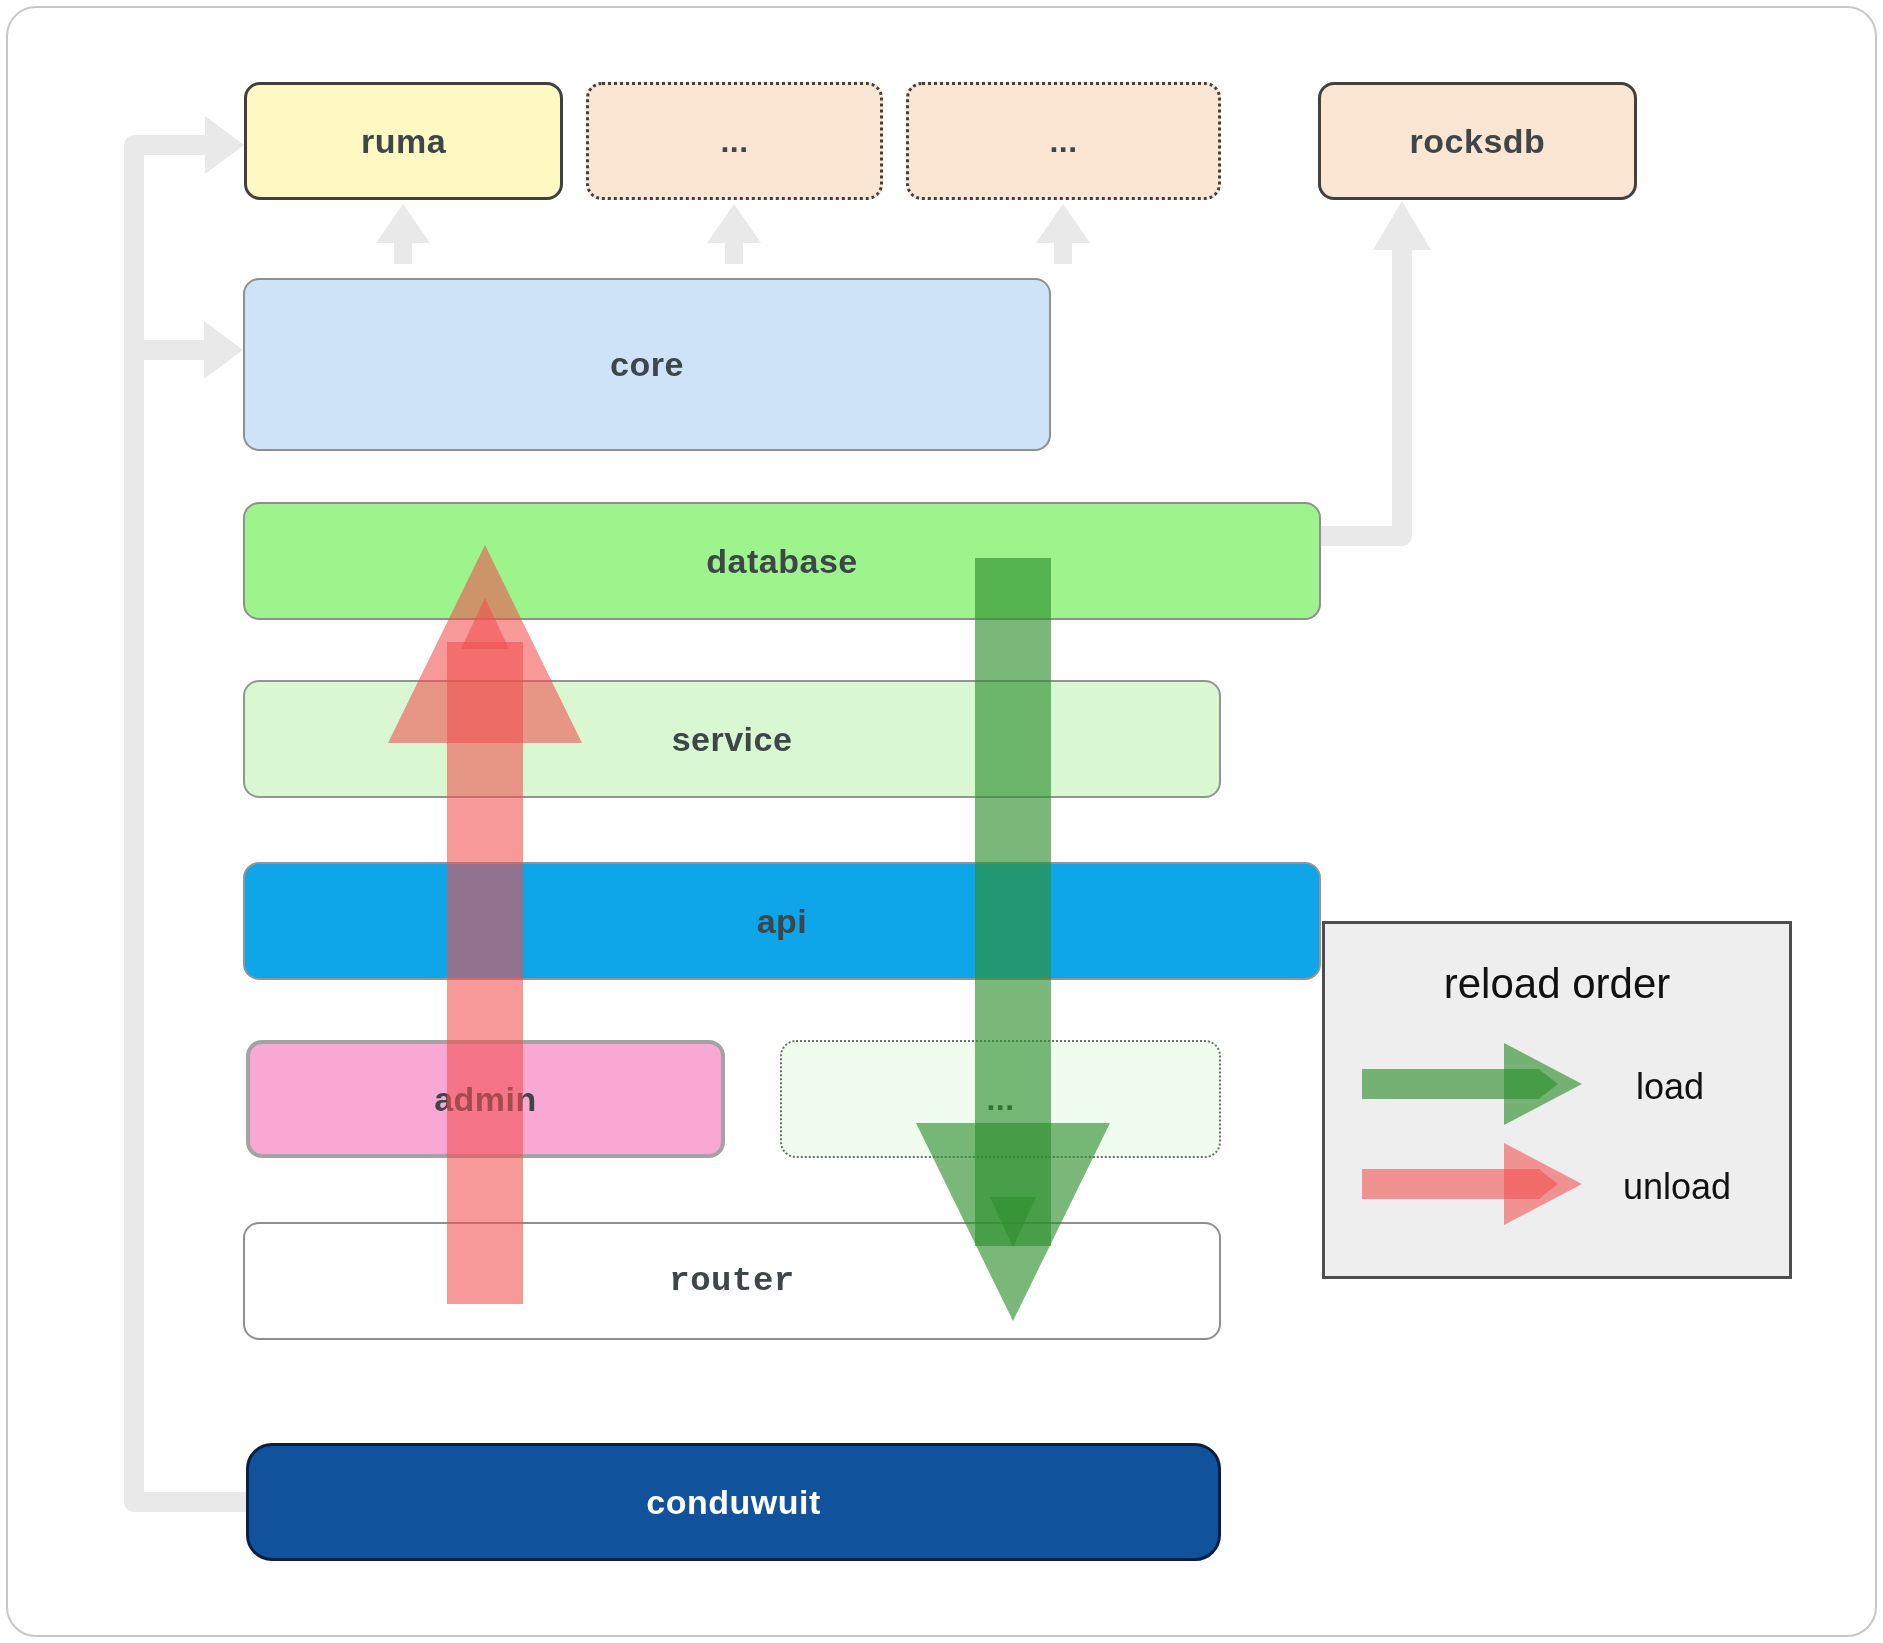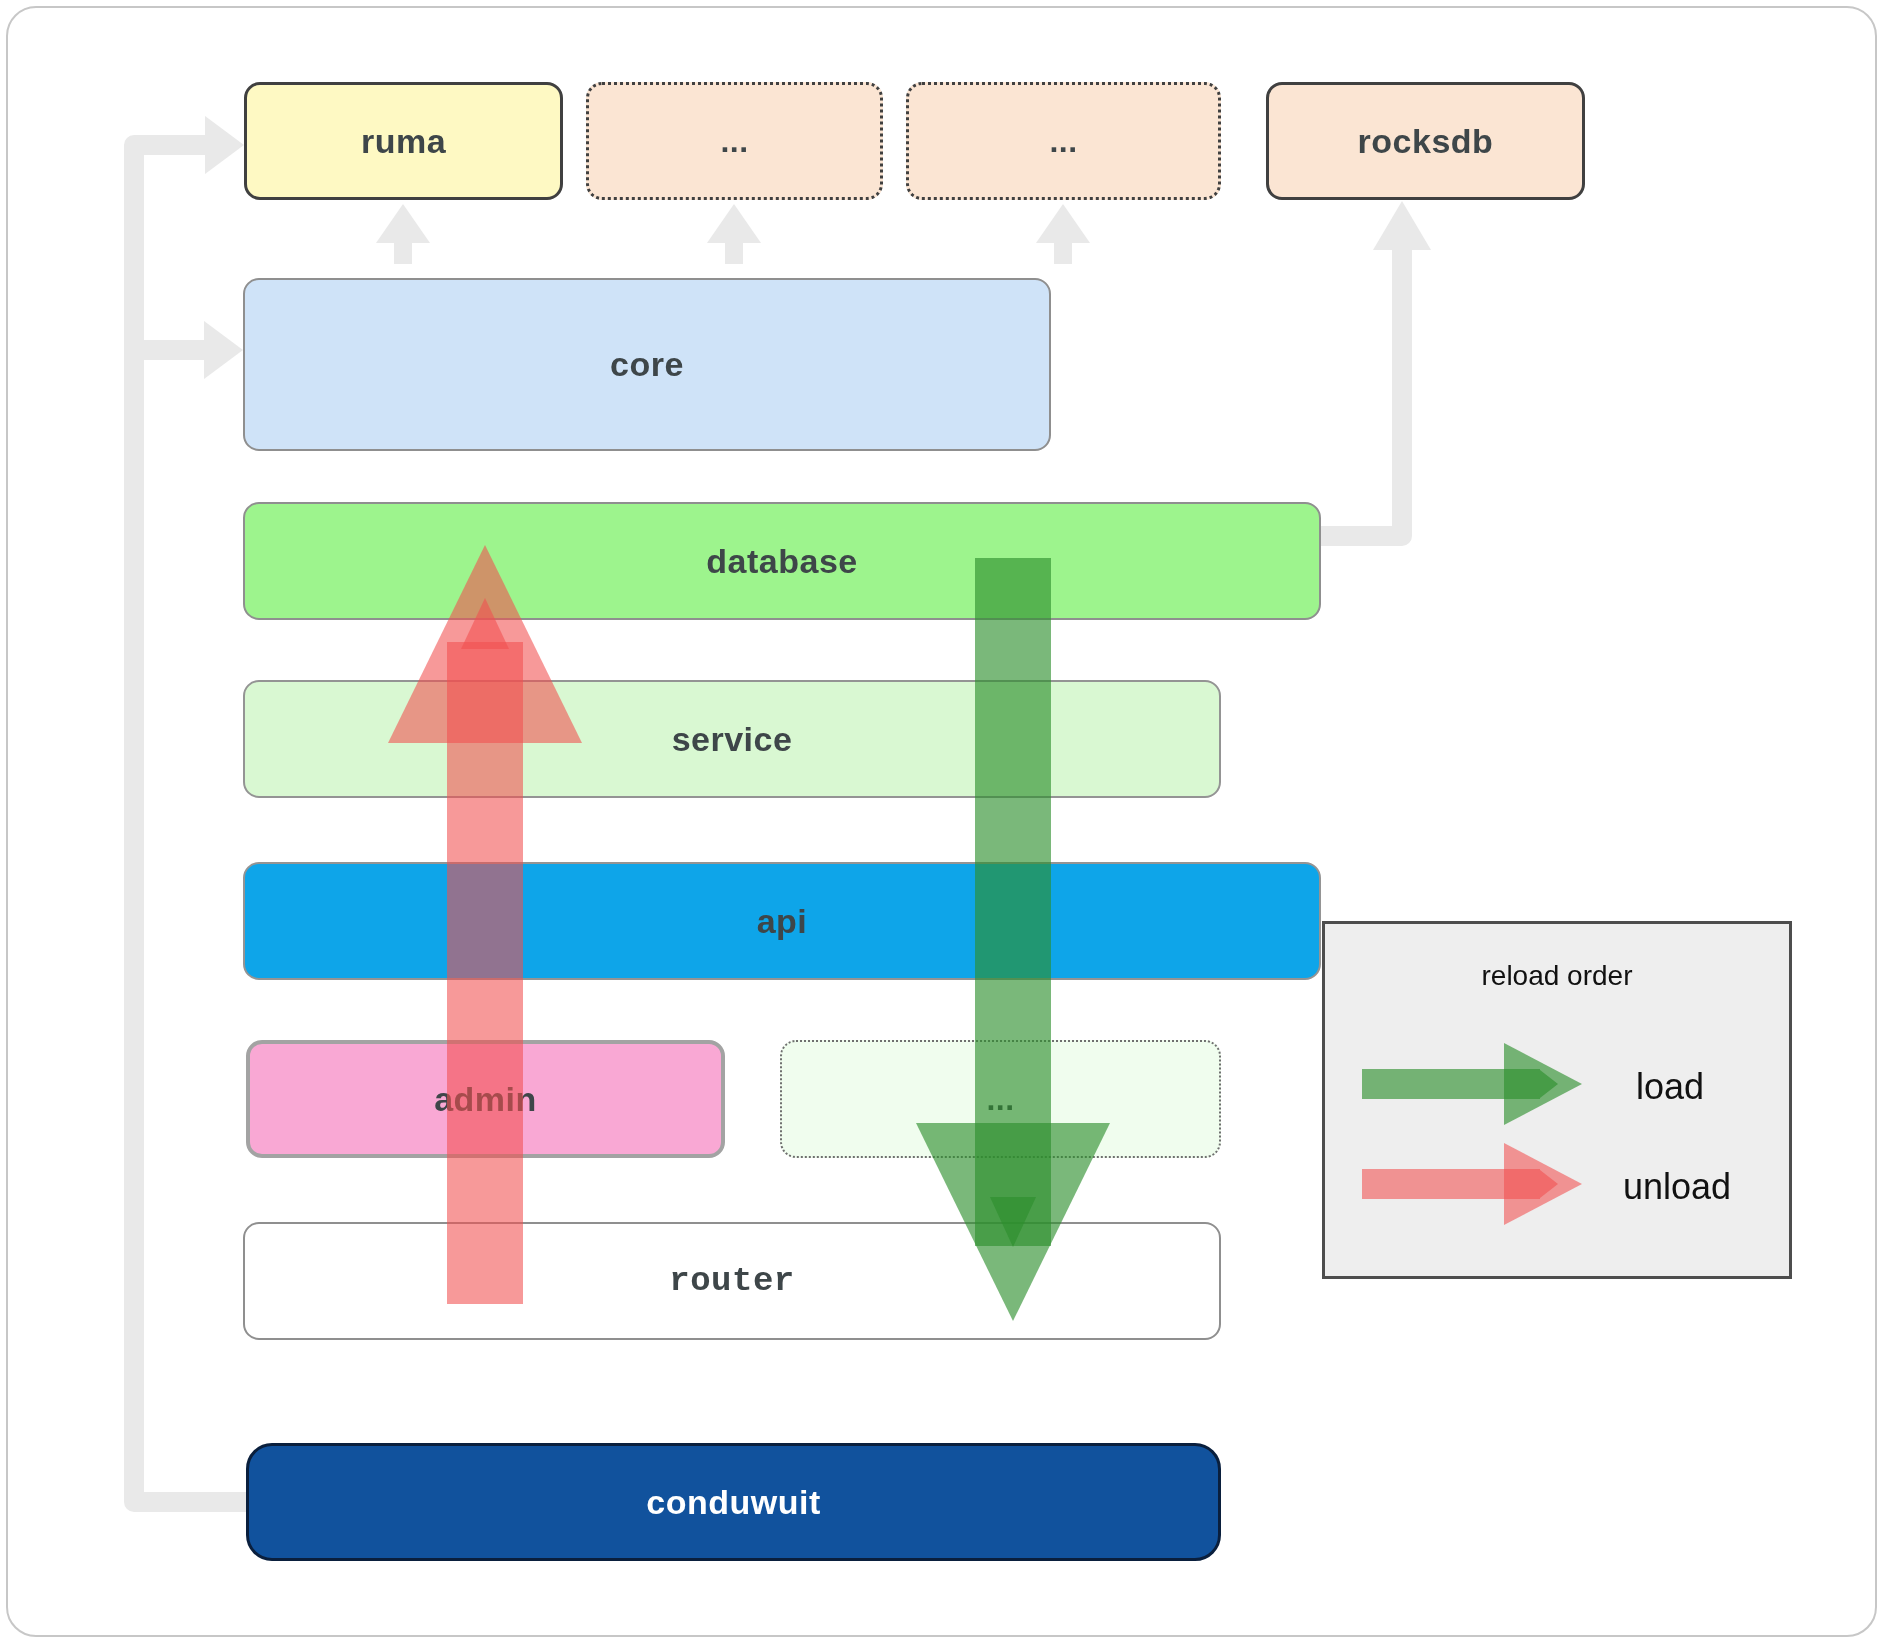--- a/index.html
+++ b/index.html
@@ -14,39 +14,39 @@
   svg.layer{position:absolute;left:0;top:0;}
   .node{
     position:absolute;display:flex;align-items:center;justify-content:center;
     box-sizing:border-box;border-radius:16px;
     font-size:34px;font-weight:600;color:#3e4649;letter-spacing:0.5px;
   }
   
   .n-ruma    {left:244px;top:82px;width:319px;height:118px;background:#fef9c3;border:3px solid #404040;}
   .n-etop1   {left:586px;top:82px;width:297px;height:118px;background:#fbe5d3;border:3px dotted #404040;}
   .n-etop2   {left:906px;top:82px;width:315px;height:118px;background:#fbe5d3;border:3px dotted #404040;}
-  .n-rocksdb {left:1266px;top:82px;width:319px;height:118px;background:#fbe5d3;border:3px solid #404040;}
+  .n-rocksdb {left:1318px;top:82px;width:319px;height:118px;background:#fbe5d3;border:3px solid #404040;}
   
   .n-core    {left:243px;top:278px;width:808px;height:173px;background:#cfe3f8;border:2px solid #8f8f8f;}
   .n-database{left:243px;top:502px;width:1078px;height:118px;background:#9df48d;border:2px solid #8f8f8f;}
   .n-service {left:243px;top:680px;width:978px;height:118px;background:#d9f8d2;border:2px solid #949494;}
   .n-api     {left:243px;top:862px;width:1078px;height:118px;background:#0ea5e9;border:2px solid #949494;text-align:center;}
   .n-admin   {left:246px;top:1040px;width:479px;height:118px;background:#f9a8d4;border:4px solid #a3a3a3;}
   .n-ebot    {left:780px;top:1040px;width:441px;height:118px;background:#f0fdee;border:2px dotted #6f6f6f;}
   .n-router  {left:243px;top:1222px;width:978px;height:118px;background:#ffffff;border:2px solid #8f8f8f;font-family:Liberation Mono, monospace;}
   .n-conduwuit{left:246px;top:1443px;width:975px;height:118px;background:#11529d;border:3px solid #0a1f3d;border-radius:26px;color:#ffffff;}
   .dots{font-weight:700;font-size:32px;}
   
   .legend{
     position:absolute;left:1322px;top:921px;width:470px;height:358px;
     background:#eeeeee;border:3px solid #4d4d4d;box-sizing:border-box;
   }
   .legend-title{
     position:absolute;left:0;top:36px;width:100%;text-align:center;
-    font-size:28px;color:#111111;font-weight:400;
+    font-size:42px;color:#111111;font-weight:400;
   }
   .legend-label{
     position:absolute;font-size:36px;color:#111111;font-weight:400;
   }
   .legend-label.load{left:303px;top:142px;margin-left:8px;}
   .legend-label.unload{left:298px;top:242px;}
 </style>
 </head>
 <body>
 

